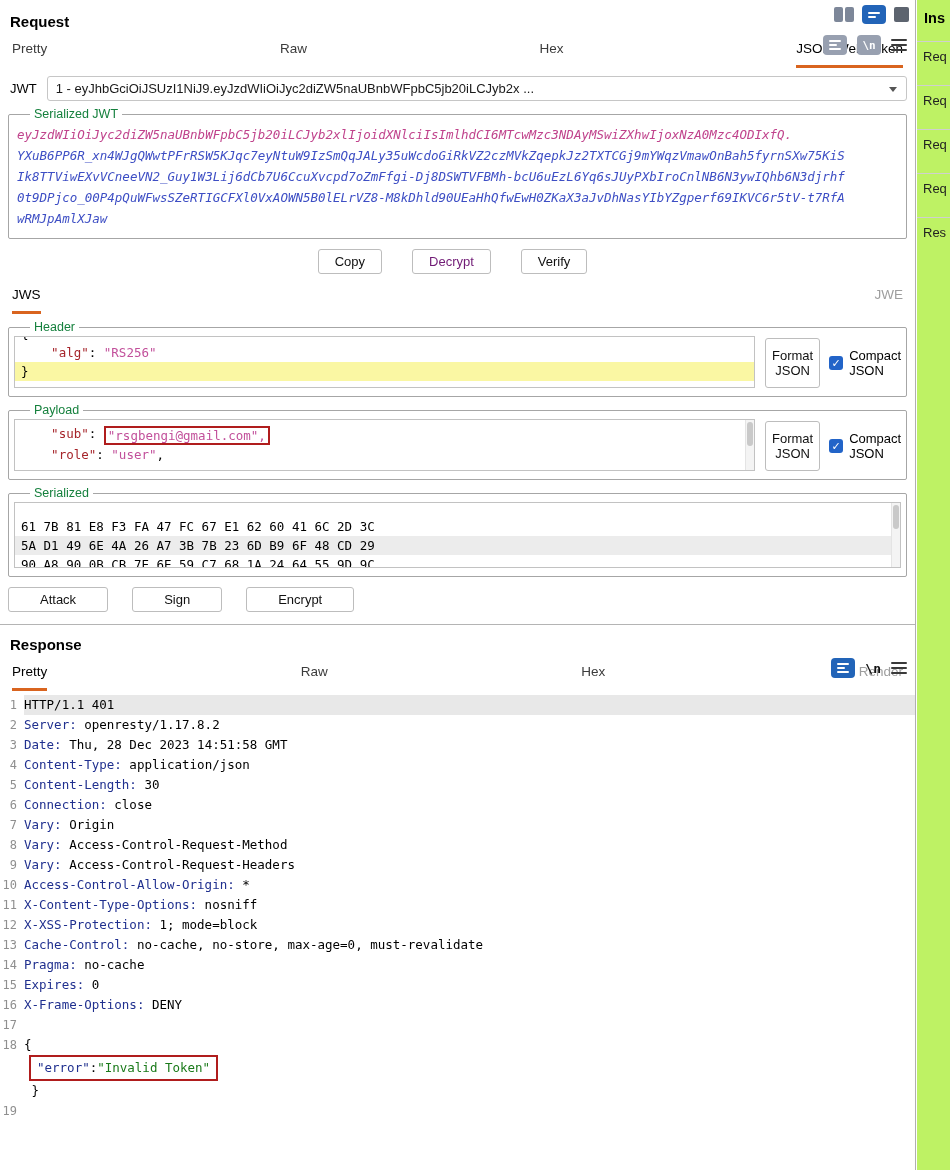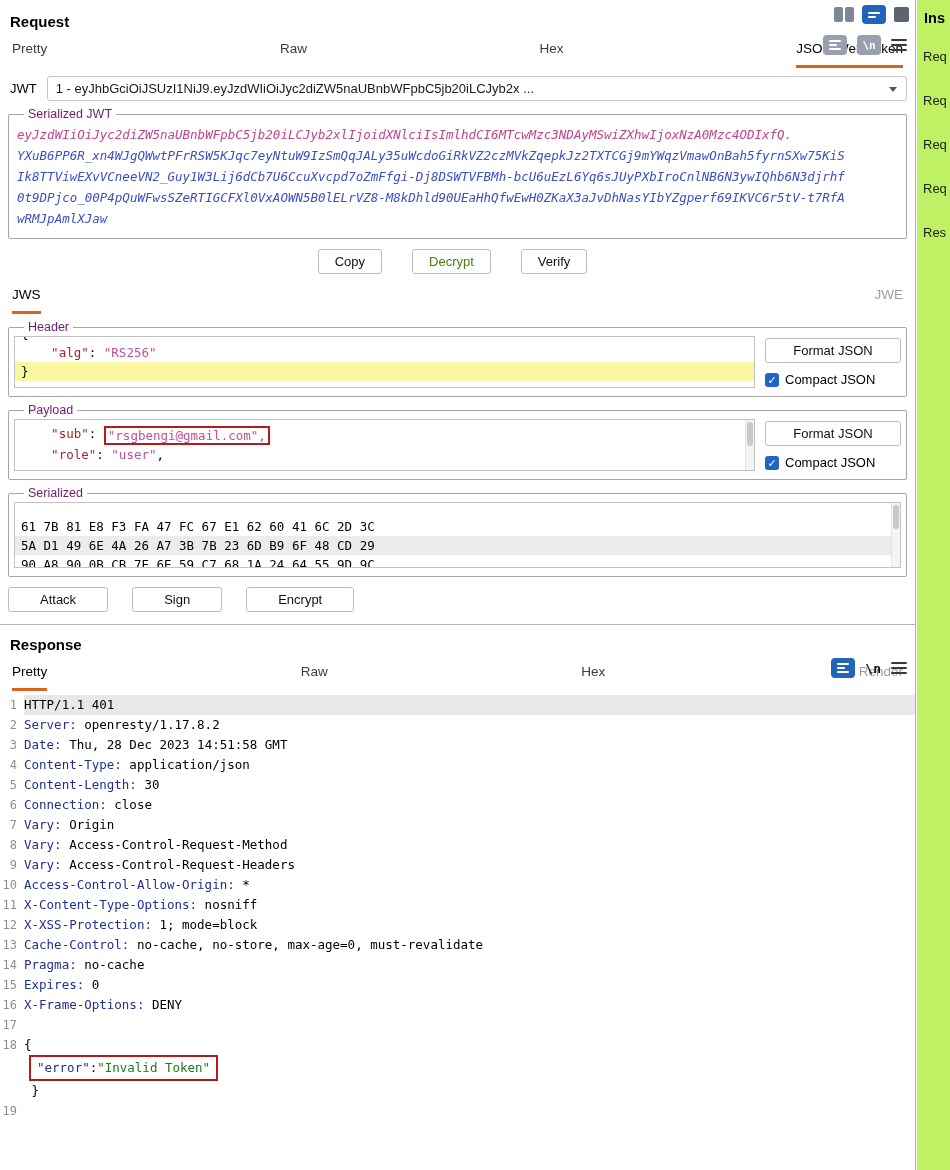--- a/index.html
+++ b/index.html
@@ -42,49 +42,49 @@
 
   .jwt-row{display:flex;align-items:center;gap:10px;margin:8px 8px 0 10px;}
   .jwt-label{font-size:13px;}
   .select{flex:1;height:25px;border:1px solid #c6c6c6;border-radius:3px;display:flex;align-items:center;
           padding:0 26px 0 8px;font-size:13px;position:relative;background:#fff;color:#1a1a1a;
           white-space:nowrap;overflow:hidden;}
   .select .chev{position:absolute;right:9px;top:10px;width:0;height:0;
           border-left:4px solid transparent;border-right:4px solid transparent;border-top:5px solid #555;}
 
   fieldset.fs{border:1px solid #a6a6a6;border-radius:2px;margin:6px 8px 0 8px;padding:2px 5px 8px 5px;}
-  fieldset.fs legend{font-size:12.5px;padding:0 4px;margin-left:10px;color:#701a75;}
+  fieldset.fs legend{font-size:12.5px;padding:0 4px;margin-left:16px;color:#15803d;}
 
   .jwt-text{font-family:"DejaVu Sans Mono",monospace;font-size:12.5px;font-style:italic;line-height:21px;
             white-space:pre;overflow:hidden;padding:1px 3px;}
   .jwt-line.payload{color:#c0438c;}
   .jwt-line.sig{color:#3d4ec4;}
 
   .btn-row{display:flex;justify-content:center;gap:30px;margin:10px 10px 0 0;}
   .btn{background:#fff;border:1px solid #bdbdbd;border-radius:3px;font-size:13px;
        font-family:"Liberation Sans",sans-serif;padding:4px 16px;color:#111;cursor:default;}
-  .btn.disabled{color:#4d7c0f;}
+  .btn.disabled{color:#701a75;}
 
   .sec{display:flex;gap:10px;}
   .ed{flex:1;border:1px solid #c2c2c2;background:#fff;position:relative;overflow:hidden;}
   .code{font-family:"DejaVu Sans Mono",monospace;font-size:12.5px;line-height:19px;white-space:pre;padding:0 6px;}
   .cl{min-height:19px;}
   .hl-yellow{background:#faf7a3;margin:0 -6px;padding:0 6px;}
   .hl-gray2{background:#ececec;margin:0 -6px;padding:0 6px;}
   .s-p{color:#000;}
   .s-jk{color:#a6252b;}
   .s-jv{color:#c2509b;}
   .s-bx{color:#c2509b;display:inline-block;border:2px solid #b01d1d;padding:0 2px;line-height:15px;vertical-align:-2px;}
   .s-k{color:#20308f;}
   .s-g{color:#1a7a1a;}
   .header-ed{height:52px;}
   .header-ed .code{margin-top:-13px;}
   .payload-ed{height:52px;padding-top:4px;}
   .sig-ed{height:66px;padding-top:14px;}
-  .ctrl{width:136px;display:flex;flex-direction:column;gap:9px;padding-top:2px;}
+  .ctrl{width:136px;display:flex;flex-direction:row;gap:9px;padding-top:2px;}
   .ctrl .btn{width:100%;padding:4px 6px;}
   .chk{display:flex;align-items:center;gap:6px;font-size:13px;}
   .chkbox{width:14px;height:14px;background:#2264c8;border-radius:3px;color:#fff;font-size:11px;
           line-height:14px;text-align:center;flex:none;}
   .vscroll{position:absolute;right:0;top:0;bottom:0;width:9px;background:#f4f4f4;border-left:1px solid #e4e4e4;}
   .vscroll .thumb{position:absolute;left:1px;right:1px;top:2px;height:24px;background:#c9c9c9;border-radius:3px;}
 
   .actions{display:flex;gap:24px;margin:10px 0 0 8px;}
   .actions .btn{padding:4px 31px;}
 

